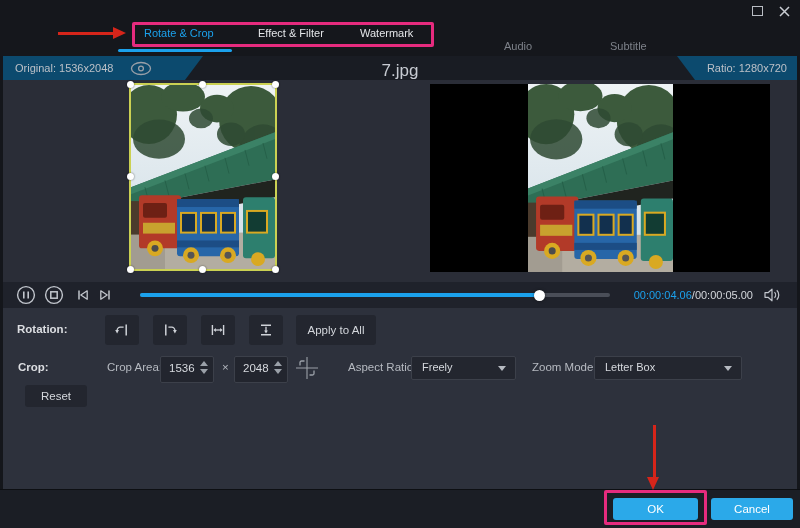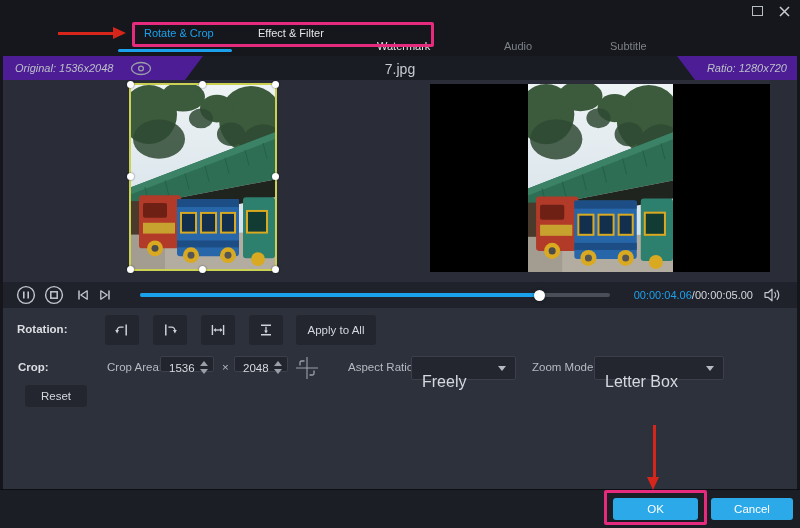--- a/index.html
+++ b/index.html
@@ -27,26 +27,26 @@
   .annot { pointer-events:none; z-index:50; }
   .pink-box { border:3px solid #e62b7e; border-radius:2px; }
   .red-line-h { height:3px; background:#d6251a; }
   .red-line-v { width:3px; background:#d6251a; }
   .red-head-right { width:0; height:0; border-top:6.5px solid transparent; border-bottom:6.5px solid transparent; border-left:13px solid #d6251a; }
   .red-head-down  { width:0; height:0; border-left:6.5px solid transparent; border-right:6.5px solid transparent; border-top:13px solid #d6251a; }
 
   
   .preview { left:3px; top:56px; width:794px; height:226px; background:#2a2d37; }
   .pv-strip { left:0; top:0; width:794px; height:24px; background:#191c23; }
-  .banner { height:24px; background:#4c1d95; line-height:24px; color:#bcc0c7; font-size:11px;font-style:italic; }
+  .banner { height:24px; background:#0c4a6e; line-height:24px; color:#bcc0c7; font-size:11px; }
   .banner-left  { left:0; top:0; width:200px; padding-left:12px;
                   clip-path:polygon(0 0,100% 0,calc(100% - 18px) 100%,0 100%); }
   .banner-right { right:0; top:0; width:120px; text-align:right; padding-right:10px;
                   clip-path:polygon(0 0,100% 0,100% 100%,18px 100%); }
-  .filename { left:0; right:0; top:5px; text-align:center; color:#c7cbd2; font-size:14px; }
+  .filename { left:0; right:0; top:5px; text-align:center; color:#c7cbd2; font-size:17px; }
   .eye-btn { left:126px; top:5px; cursor:pointer; }
 
   .photo-left { left:126px; top:27px; width:148px; height:188px; border:2px solid #cbd153; background:#000; cursor:move; }
   .handle { position:absolute; width:7px; height:7px; border-radius:50%; background:#fff; box-shadow:0 0 2px rgba(0,0,0,.6); cursor:pointer; }
   .right-box { left:427px; top:28px; width:340px; height:188px; background:#000; display:flex; justify-content:center; }
 
   
   .playbar { left:3px; top:282px; width:794px; height:26px; background:#1f222b; }
   .pb-btn { cursor:pointer; display:block; }
   .pb-track { left:137px; top:11px; width:470px; height:4px; background:#4a4e58; border-radius:2px; cursor:pointer; }
@@ -54,27 +54,27 @@
   .pb-thumb { position:absolute; right:-5.5px; top:-3.5px; width:11px; height:11px; border-radius:50%; background:#fff; box-shadow:0 0 3px rgba(0,0,0,.5); cursor:pointer; }
   .pb-time { right:44px; top:7px; font-size:11px; white-space:nowrap;margin-left:41px; }
   .t-cur { color:#1ba1ec; } .t-tot { color:#d4d7dc; }
 
   
   .panel { left:3px; top:308px; width:794px; height:181px; background:#2d313c; }
   .sec-label { font-weight:bold; color:#dcdee2; font-size:11.5px; }
   .lbl { color:#b6bac1; font-size:11.5px; }
   .icon-btn { width:34px; height:30px; background:#23262f; border-radius:3px; display:flex; align-items:center; justify-content:center; cursor:pointer; }
   .txt-btn { background:#23262f; border-radius:3px; color:#d4d7dc; font-size:11.5px; text-align:center; cursor:pointer; }
-  .num-input { width:54px; height:16px; background:#22252e; border:1px solid #3c404a; border-radius:2px; }
+  .num-input { width:54px; height:27px; background:#22252e; border:1px solid #3c404a; border-radius:2px; }
   .num-input input { position:absolute; left:0; top:0; width:36px; height:22px; background:transparent; border:none; outline:none; color:#d6d9de; font-size:11.5px; padding-left:8px; font-family:"Liberation Sans",sans-serif; }
   .spin { position:absolute; right:5px; top:4px; display:flex; flex-direction:column; gap:3px; cursor:pointer; }
   .tri-up   { width:0; height:0; border-left:4px solid transparent; border-right:4px solid transparent; border-bottom:5px solid #9aa0a8; }
   .tri-down { width:0; height:0; border-left:4px solid transparent; border-right:4px solid transparent; border-top:5px solid #9aa0a8; }
   .select { height:24px; background:#23262f; border:1px solid #3c404a; border-radius:2px; cursor:pointer; }
-  .select .val { position:absolute; left:10px; top:16px; color:#d6d9de; font-size:16px; }
+  .select .val { position:absolute; left:10px; top:4px; color:#d6d9de; font-size:11px; }
   .sel-arrow { position:absolute; right:9px; top:9px; width:0; height:0; border-left:4.5px solid transparent; border-right:4.5px solid transparent; border-top:5.5px solid #b6bac1; }
 
   
   .footer { left:0; top:489px; width:800px; height:39px; background:#1b1e25; border-top:1px solid #0d0f13; }
   .blue-btn { height:22px; background:#2ba9e9; border-radius:3px; color:#ffffff; font-size:11.5px; text-align:center; line-height:22px; cursor:pointer; }
 </style>
 </head>
 <body>
 
 <svg width="0" height="0" style="position:absolute" aria-hidden="true">
@@ -145,21 +145,21 @@
     <span class="max-glyph"></span>
   </div>
   <div class="abs win-btn" style="left:777px; top:4px;">
     <svg width="15" height="15" viewBox="0 0 15 15">
       <path d="M3 3 L12 12 M12 3 L3 12" stroke="#c9cdd3" stroke-width="1.5"></path>
     </svg>
   </div>
 
   <div class="abs tab active" style="left:144px;">Rotate &amp; Crop</div>
   <div class="abs tab light" style="left:258px;">Effect &amp; Filter</div>
-  <div class="abs tab light" style="left:377px;margin-top:13px;">Watermark</div>
+  <div class="abs tab light" style="left:360px;">Watermark</div>
   <div class="abs tab dim" style="left:504px;">Audio</div>
   <div class="abs tab dim" style="left:610px;">Subtitle</div>
   <div class="abs tab-underline"></div>
 </div>
 
 <div class="abs annot pink-box" style="left:132px; top:22px; width:302px; height:25px;"></div>
 <div class="abs annot red-line-h" style="left:58px; top:32px; width:56px;"></div>
 <div class="abs annot red-head-right" style="left:113px; top:27px;"></div>
 
 <div class="abs preview">
@@ -304,21 +304,21 @@
     </svg>
   </div>
 
   <div class="abs lbl" style="left:345px; top:53px;">Aspect Ratio:</div>
   <div class="abs select" style="left:408px; top:48px; width:105px;">
     <span class="val">Freely</span>
     <span class="sel-arrow"></span>
   </div>
 
   <div class="abs lbl" style="left:529px; top:53px;">Zoom Mode:</div>
-  <div class="abs select" style="left:591px; top:48px; width:130px;">
+  <div class="abs select" style="left:591px; top:48px; width:148px;">
     <span class="val">Letter Box</span>
     <span class="sel-arrow"></span>
   </div>
 
   <div class="abs txt-btn" style="left:22px; top:77px; width:62px; height:22px; line-height:22px;">Reset</div>
 </div>
 
 <div class="abs footer">
   <div class="abs blue-btn" style="left:711px; top:8px; width:82px;">Cancel</div>
   <div class="abs blue-btn" style="left:613px; top:8px; width:85px;">OK</div>

